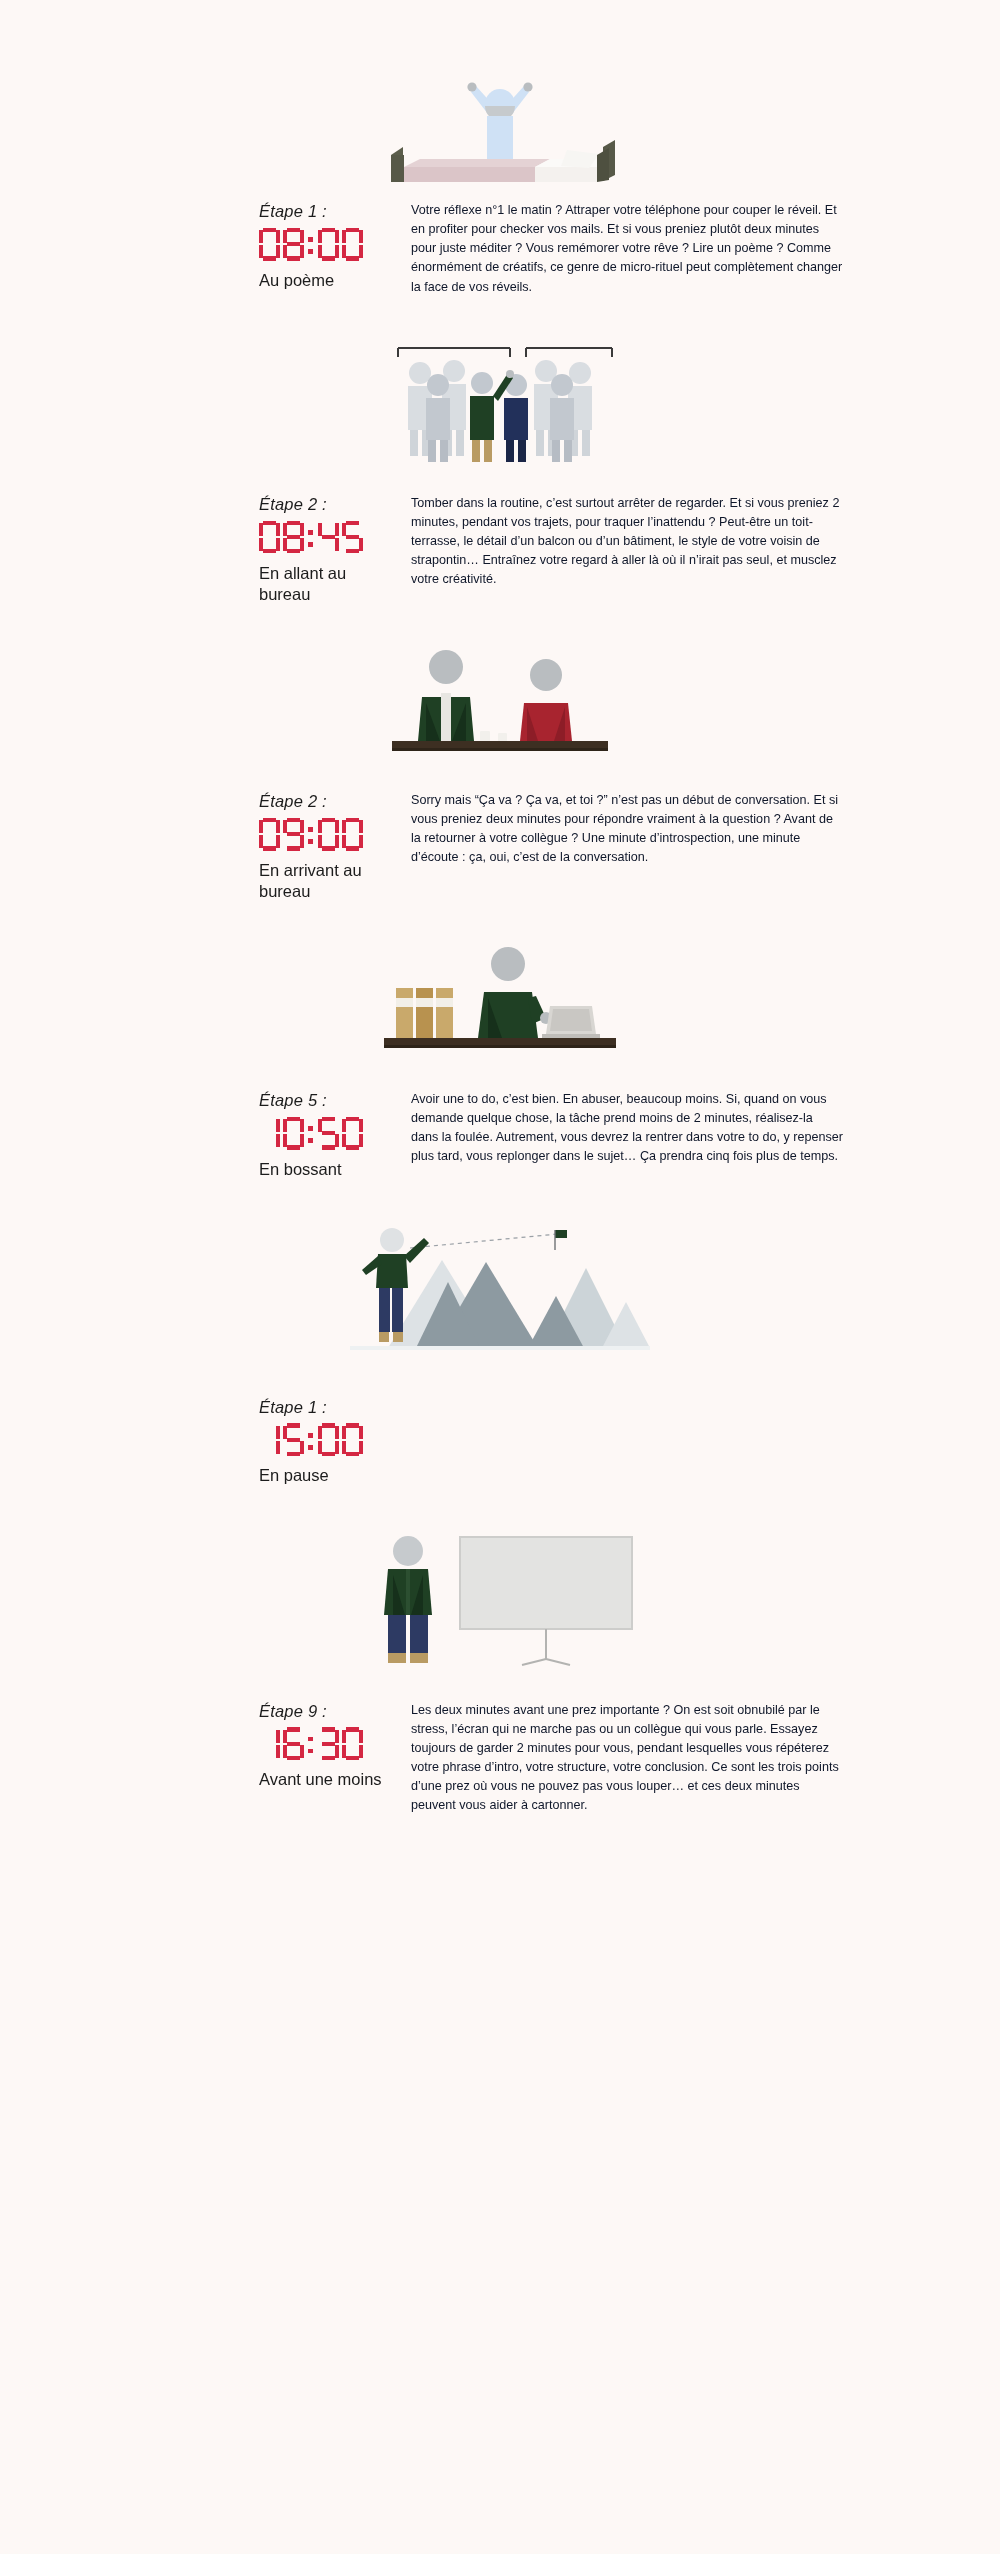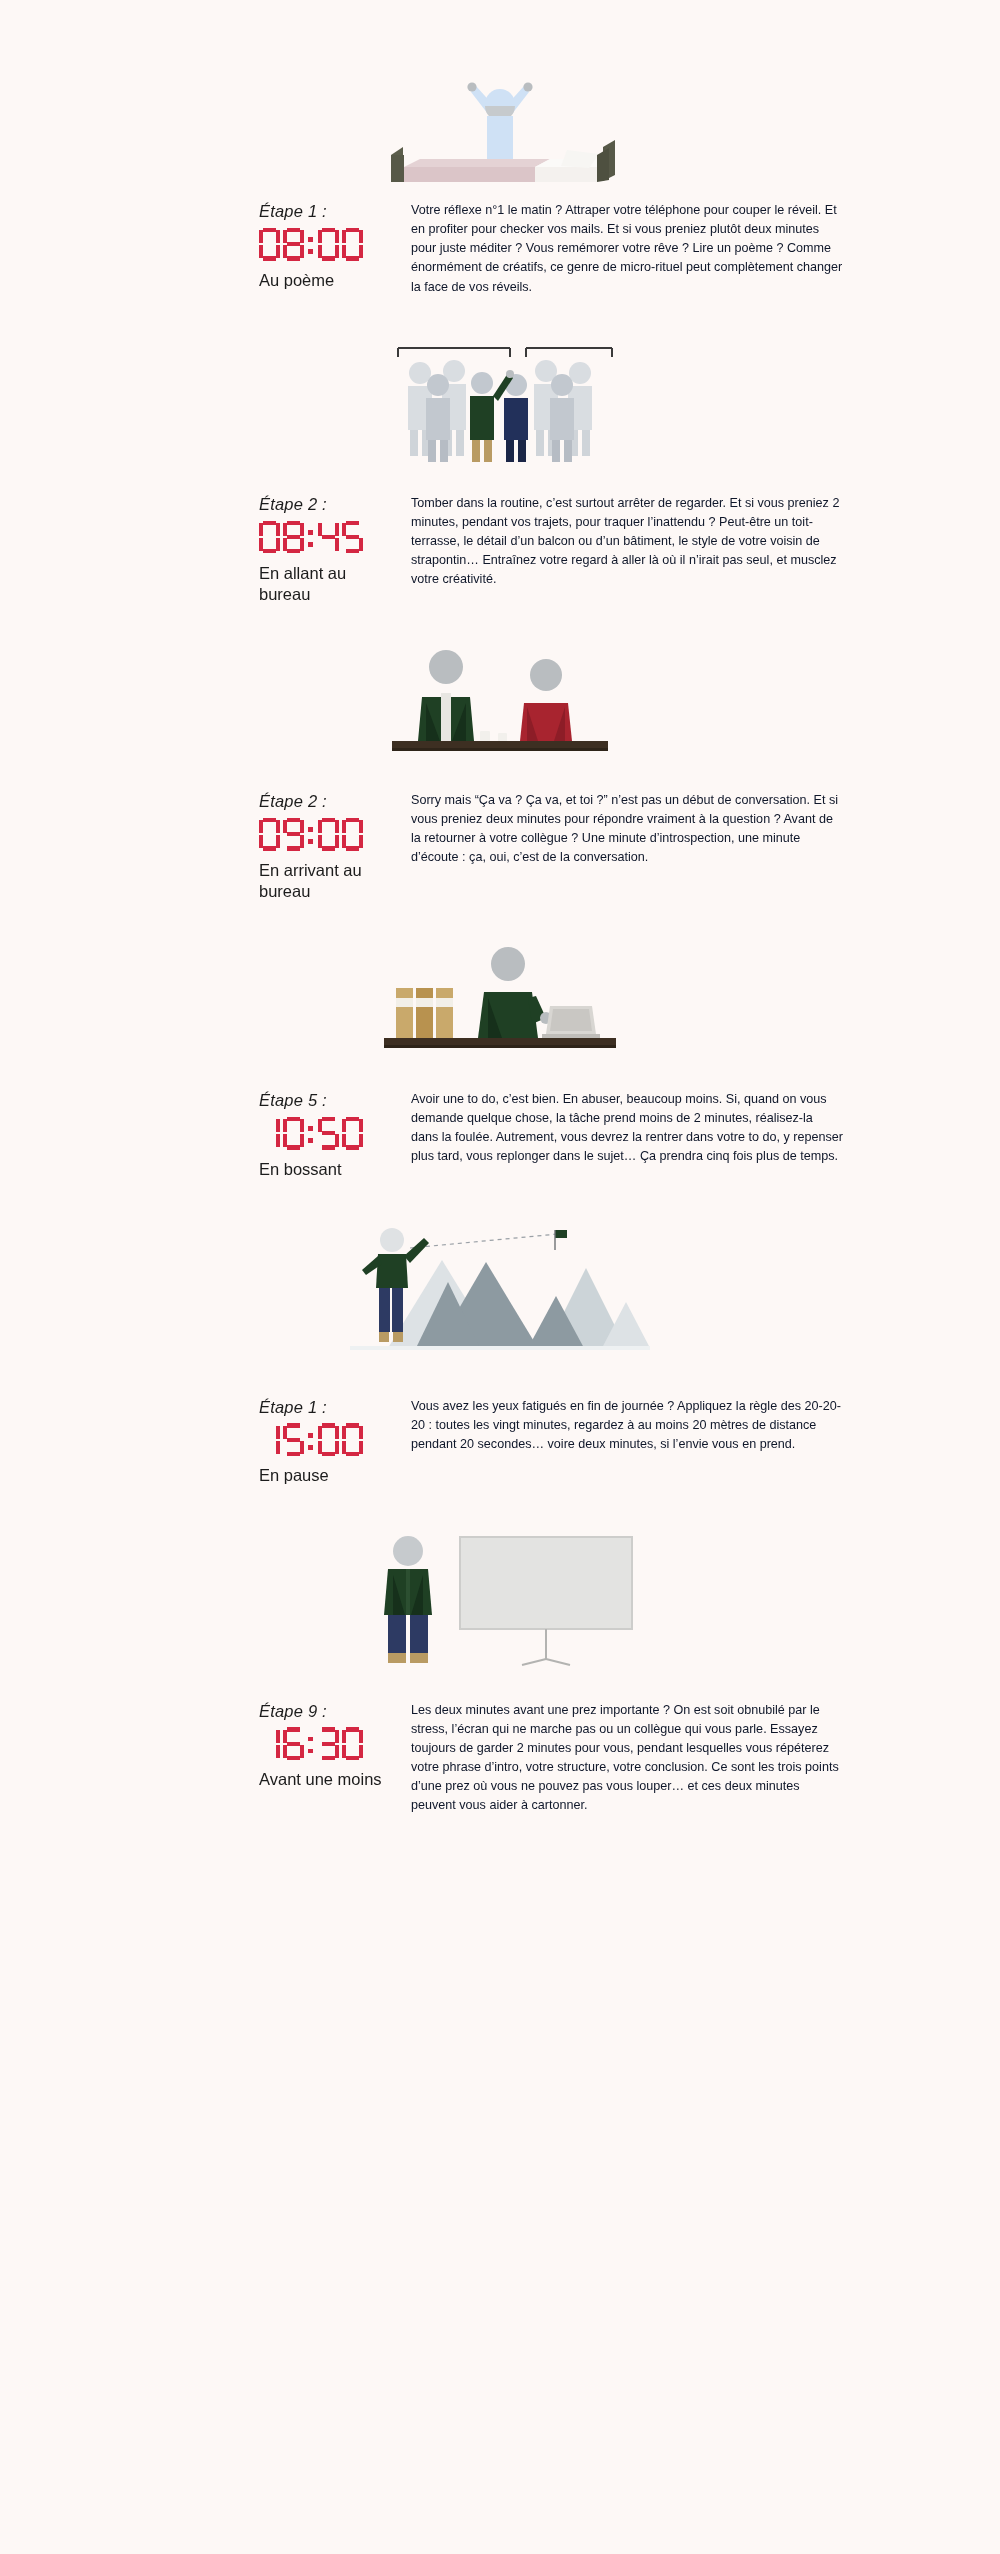--- a/index.html
+++ b/index.html
@@ -592,23 +592,20 @@
               <i class="v sb"></i>
               <i class="v sc"></i>
               <i class="h sd"></i>
               <i class="v se"></i>
               <i class="v sf"></i>
               <i class="h sg off"></i>
             </span>
           </div>
         <div class="moment">En pause</div>
       </div>
-      <div class="step-right">
-        <p class="paragraph">Vous avez les yeux fatigués en fin de journée ? Appliquez la règle des 20-20-20 : toutes les vingt minutes, regardez à au moins 20 mètres de distance pendant 20 secondes… voire deux minutes, si l’envie vous en prend.</p>
-      </div>
     </div>
   </div>
 
   <div class="step" style="padding-top:46px;">
     <div class="illustration">
       <svg width="280" height="135" viewBox="0 0 280 135" aria-hidden="true">
 
         <g>
           <rect x="100" y="4" width="172" height="92" fill="#e3e3e1" stroke="#cdcdcb" stroke-width="2"></rect>
           <line x1="186" y1="96" x2="186" y2="126" stroke="#b3b3b1" stroke-width="2"></line>

